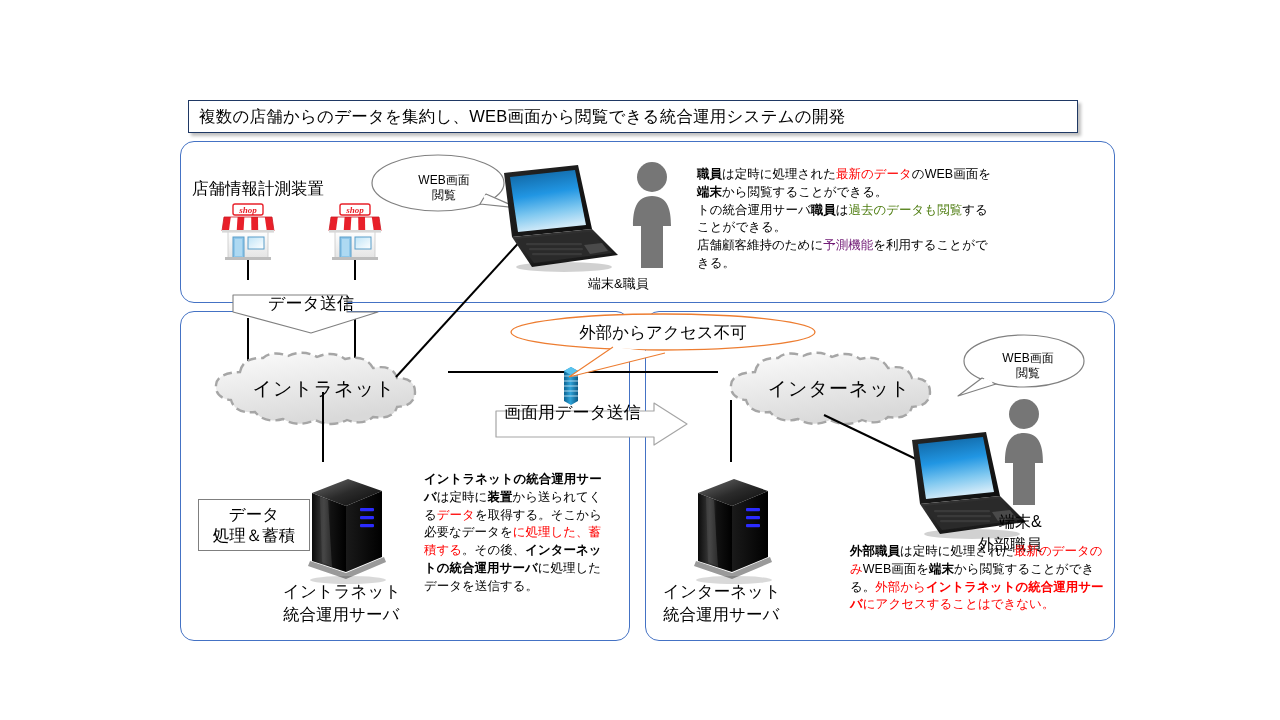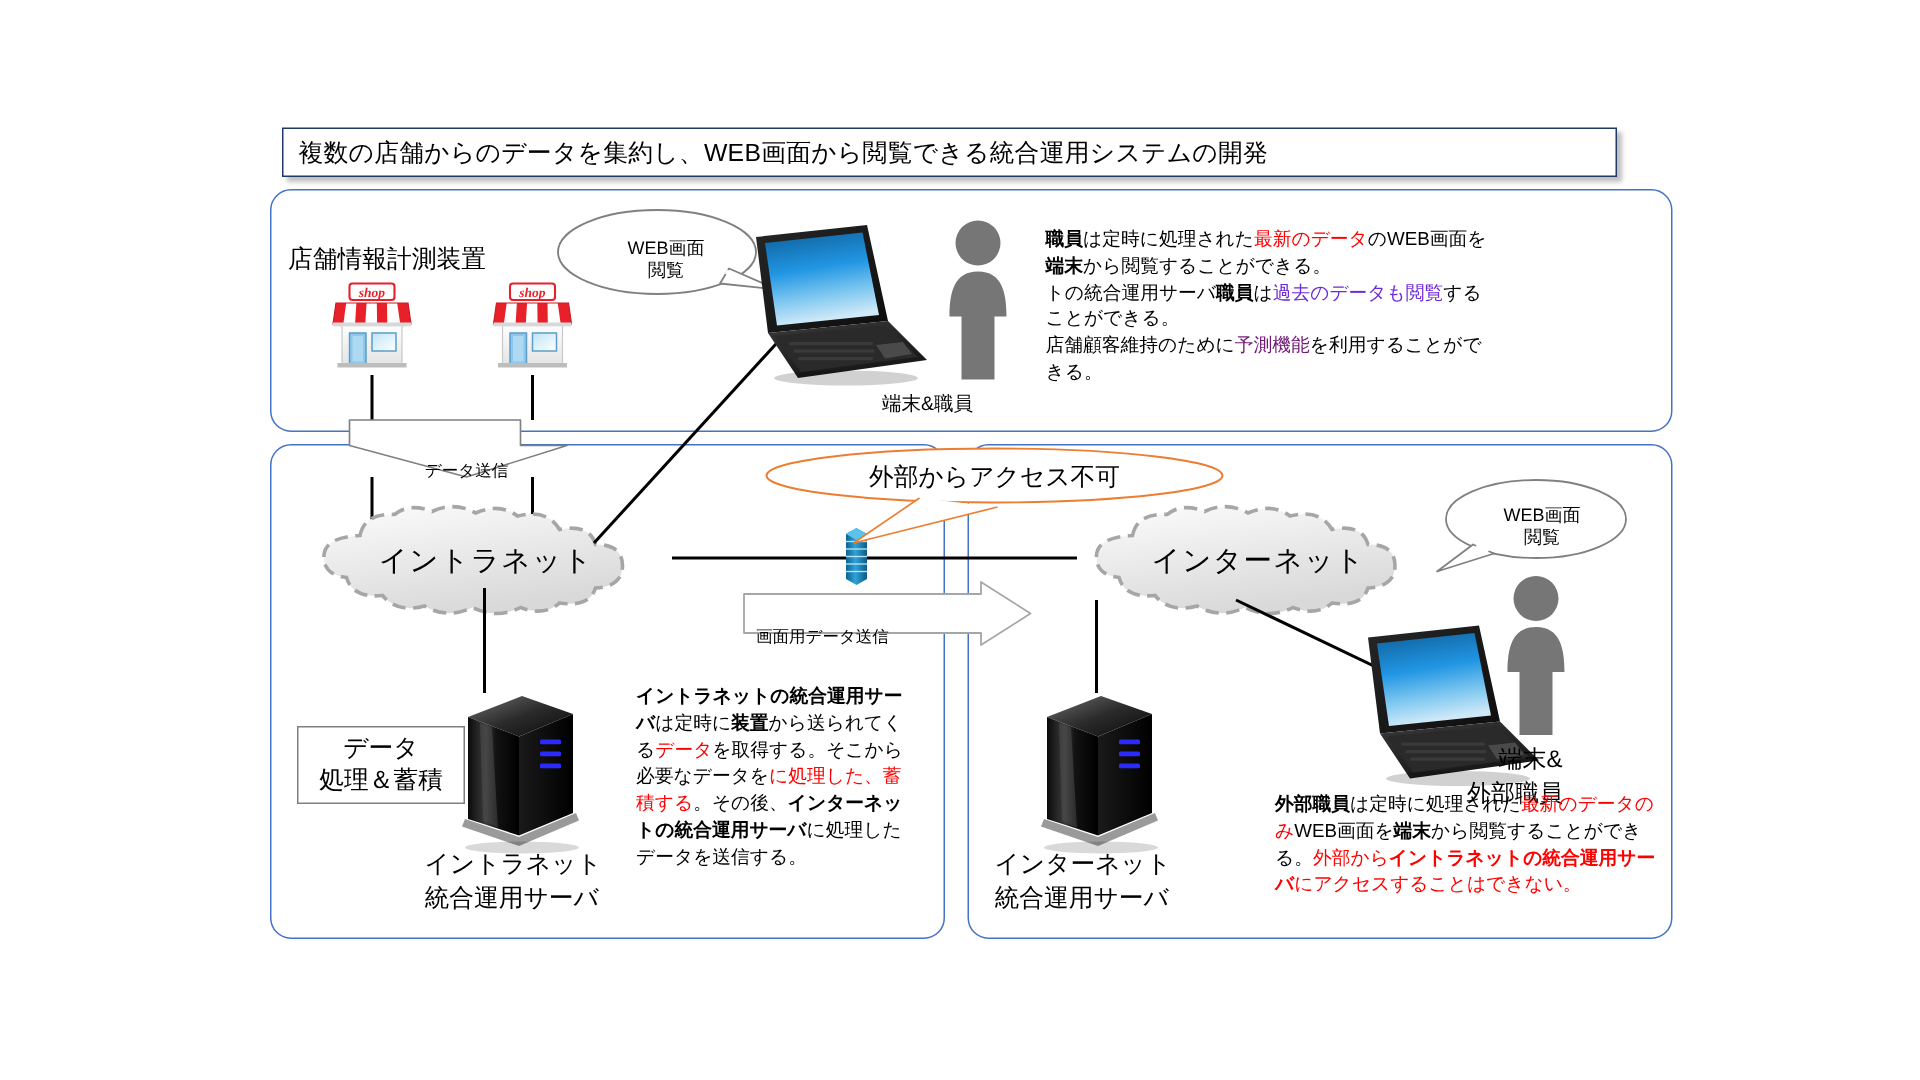--- a/index.html
+++ b/index.html
@@ -5,21 +5,21 @@
   html,body{margin:0;padding:0;}
   body{
     width:1280px;height:720px;
     background:#ffffff;
     font-family:"Liberation Sans","DejaVu Sans",sans-serif;
     color:#000;
     overflow:hidden;
     position:relative;
   }
   .stage{position:absolute;left:0;top:0;width:1280px;height:720px;}
-  .abs{position:absolute;}
+  .abs{position:absolute;margin-top:15px;}
 
   
   #title-box{
     left:188px;top:85px;width:890px;height:33px;
     border:1.6px solid #1f3864;
     background:#ffffff;
     box-shadow:3px 3px 3px rgba(0,0,0,.25);
     display:flex;align-items:center;
     box-sizing:border-box;
   }
@@ -64,22 +64,22 @@
   .bubble-txt{
     position:absolute;left:0;top:0;width:100%;height:100%;
     display:flex;flex-direction:column;align-items:center;justify-content:center;
     font-size:12px;line-height:1.25;text-align:center;
   }
 
   
   .blockarrow svg{display:block;}
   .blockarrow .ba-txt{
     position:absolute;left:0;top:0;width:100%;height:100%;
-    display:flex;align-items:flex-end;justify-content:center;
-    font-size:11px;white-space:nowrap;
+    display:flex;align-items:flex-start;justify-content:center;
+    font-size:17px;white-space:nowrap;
   }
 
   
   .callout-txt{
     position:absolute;left:0;top:0;width:100%;height:100%;
     display:flex;align-items:center;justify-content:center;
     font-size:16.5px;white-space:nowrap;
   }
 
   
@@ -326,21 +326,21 @@
       <circle cx="24" cy="17" r="15" fill="#767676"></circle>
       <path d="M24 36 C8 36 5 50 5 66 L13 66 L13 108 L35 108 L35 66 L43 66 C43 50 40 36 24 36 Z" fill="#767676"></path>
     </svg>
   </div>
   <div class="abs label" style="left:588px;top:261px;font-size:13px;">端末&amp;職員</div>
 
   <div class="abs para" style="left:697px;top:151px;width:400px;">
     <div>
         <div><span style="font-weight: bold;">職員</span><span>は定時に処理された</span><span style="color: rgb(255, 0, 0);">最新のデータ</span><span>のWEB画面を</span></div>
         <div><span style="font-weight: bold;">端末</span><span>から閲覧することができる。</span></div>
-        <div><span>トの統合運用サーバ</span><span style="font-weight: bold;">職員</span><span>は</span><span style="color: #6d28d9;">過去のデータも閲覧</span><span>する</span></div>
+        <div><span>トの統合運用サーバ</span><span style="font-weight: bold;">職員</span><span>は</span><span style="color: #4d7c0f;">過去のデータも閲覧</span><span>する</span></div>
         <div><span>ことができる。</span></div>
         <div><span>店舗顧客維持のために</span><span style="color: #701a75;">予測機能</span><span>を利用することがで</span></div>
         <div><span>きる。</span></div>
       </div>
   </div>
 
   <div class="abs boxlabel" style="left:198px;top:484px;width:112px;height:52px;flex-direction:column;">
     <span>データ</span>
     <span>処理＆蓄積</span>
   </div>

